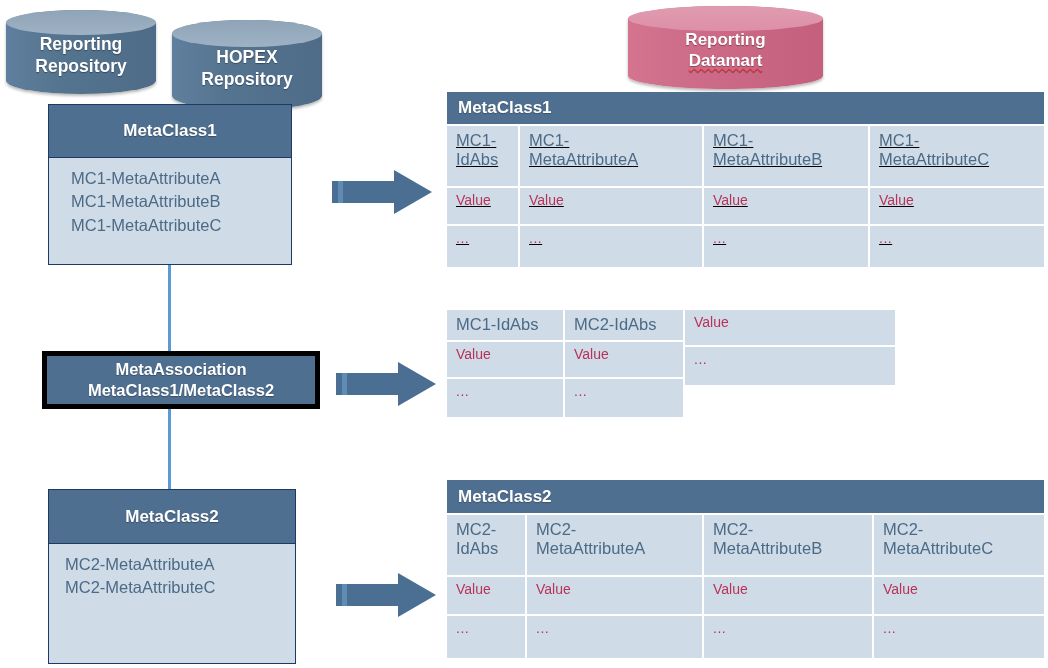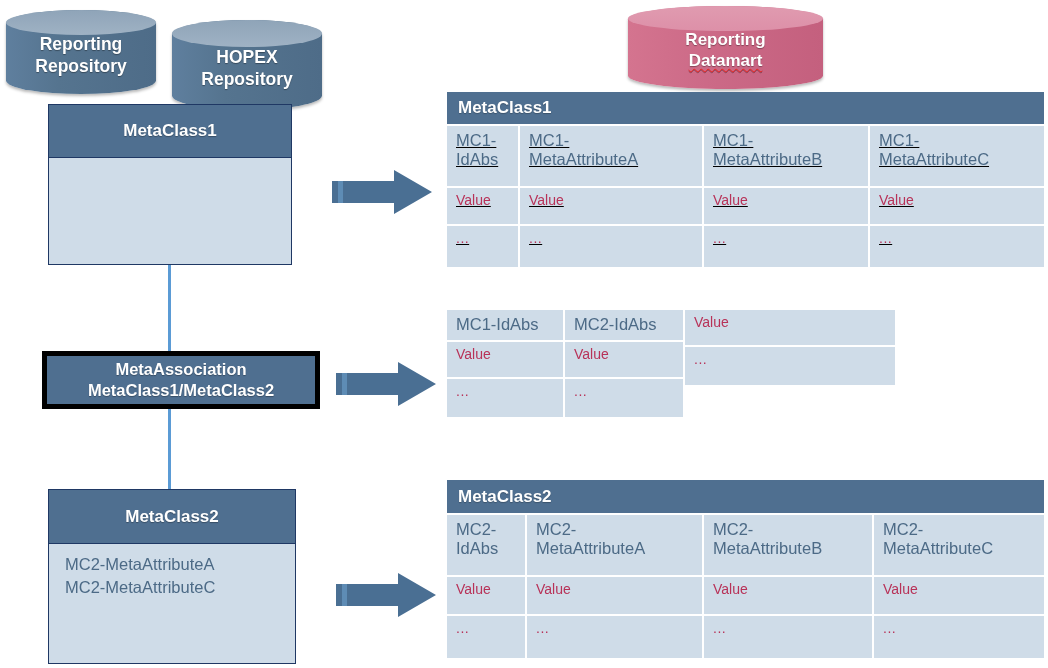--- a/index.html
+++ b/index.html
@@ -201,20 +201,25 @@
       <div>Reporting</div>
       <div><span class="squiggle">Datamart</span></div>
     </div>
   </div>
 
   <div class="connector" style="left:168px; top:262px; height:92px;"></div>
   <div class="connector" style="left:168px; top:406px; height:84px;"></div>
 
   <div class="classbox" style="left:48px; top:104px; width:244px; height:161px;">
     <div class="classbox-header" style="height:53px; font-size:17px;">MetaClass1</div>
+    <div class="classbox-body" style="font-size:16.5px;">
+      <div class="classbox-attr">MC1-MetaAttributeA</div>
+      <div class="classbox-attr">MC1-MetaAttributeB</div>
+      <div class="classbox-attr">MC1-MetaAttributeC</div>
+    </div>
   </div>
 
   <div class="simplebox" style="left:42px; top:351px; width:278px; height:58px; font-size:16.5px;">
     <div>
       <div>MetaAssociation</div>
       <div>MetaClass1/MetaClass2</div>
     </div>
   </div>
 
   <div class="classbox" style="left:48px; top:489px; width:248px; height:175px;">

